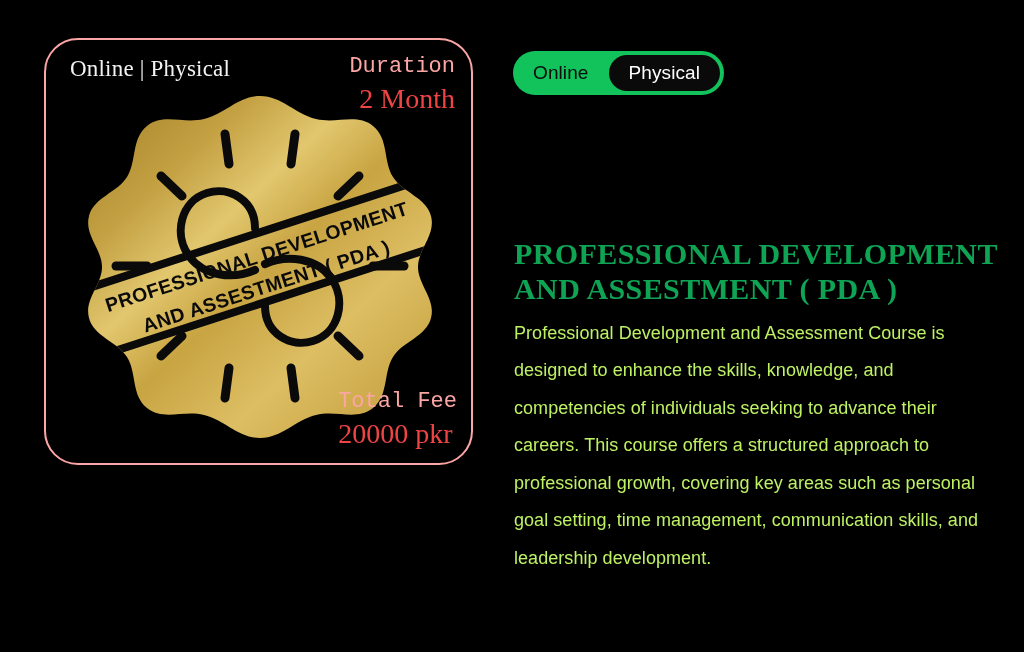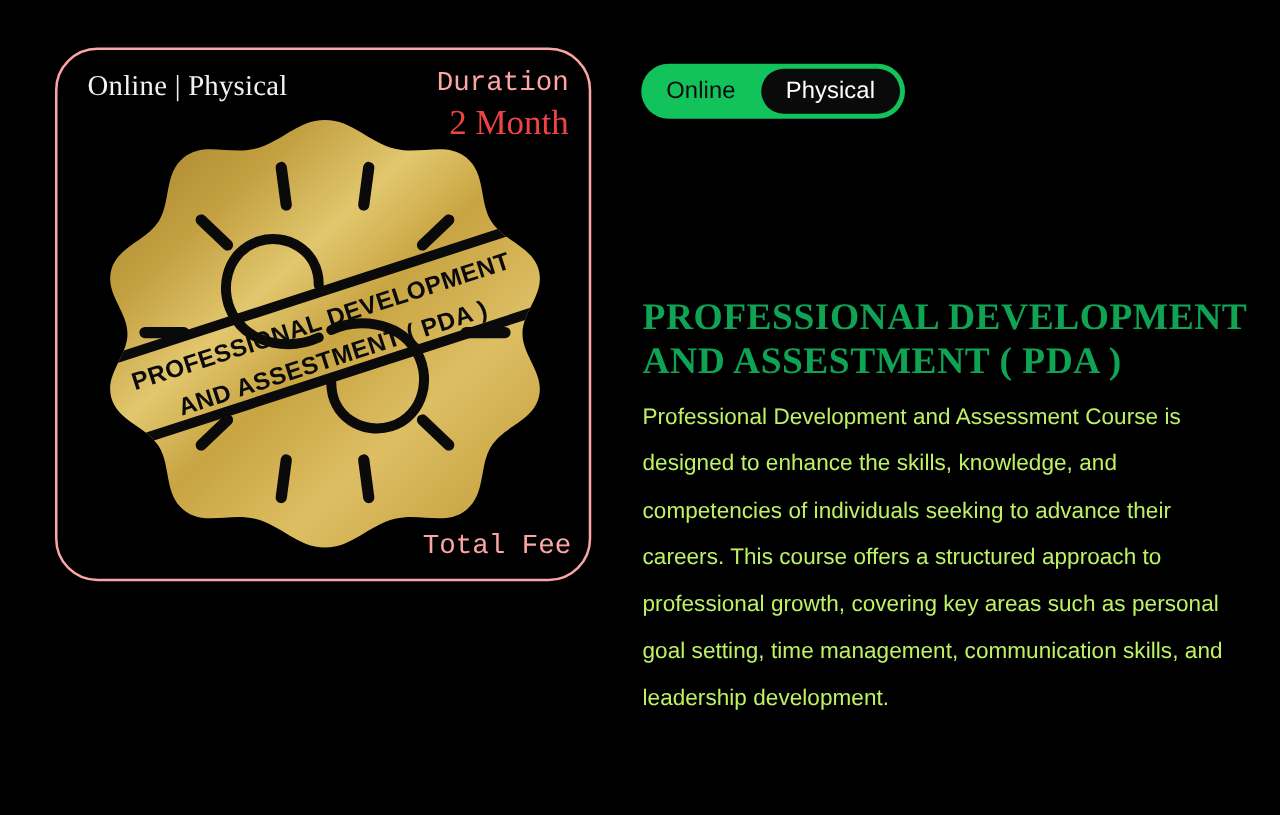--- a/index.html
+++ b/index.html
@@ -176,20 +176,21 @@
 
   <div class="card-label-tl">Online | Physical</div>
 
   <div class="card-block-tr">
     <div class="meta-label">Duration</div>
     <div class="meta-value">2 Month</div>
   </div>
 
   <div class="card-block-br">
     <div class="meta-label">Total Fee</div>
+    <div class="meta-value">20000 pkr</div>
   </div>
 
   <div id="seal-graphic">
     <svg viewBox="0 0 382 355" xmlns="http://www.w3.org/2000/svg">
       <defs>
         <linearGradient id="goldGrad" x1="0%" y1="8%" x2="82%" y2="95%">
           <stop offset="0%" stop-color="#a8862a"></stop>
           <stop offset="22%" stop-color="#c3a042"></stop>
           <stop offset="40%" stop-color="#e2c76e"></stop>
           <stop offset="56%" stop-color="#c8a442"></stop>

